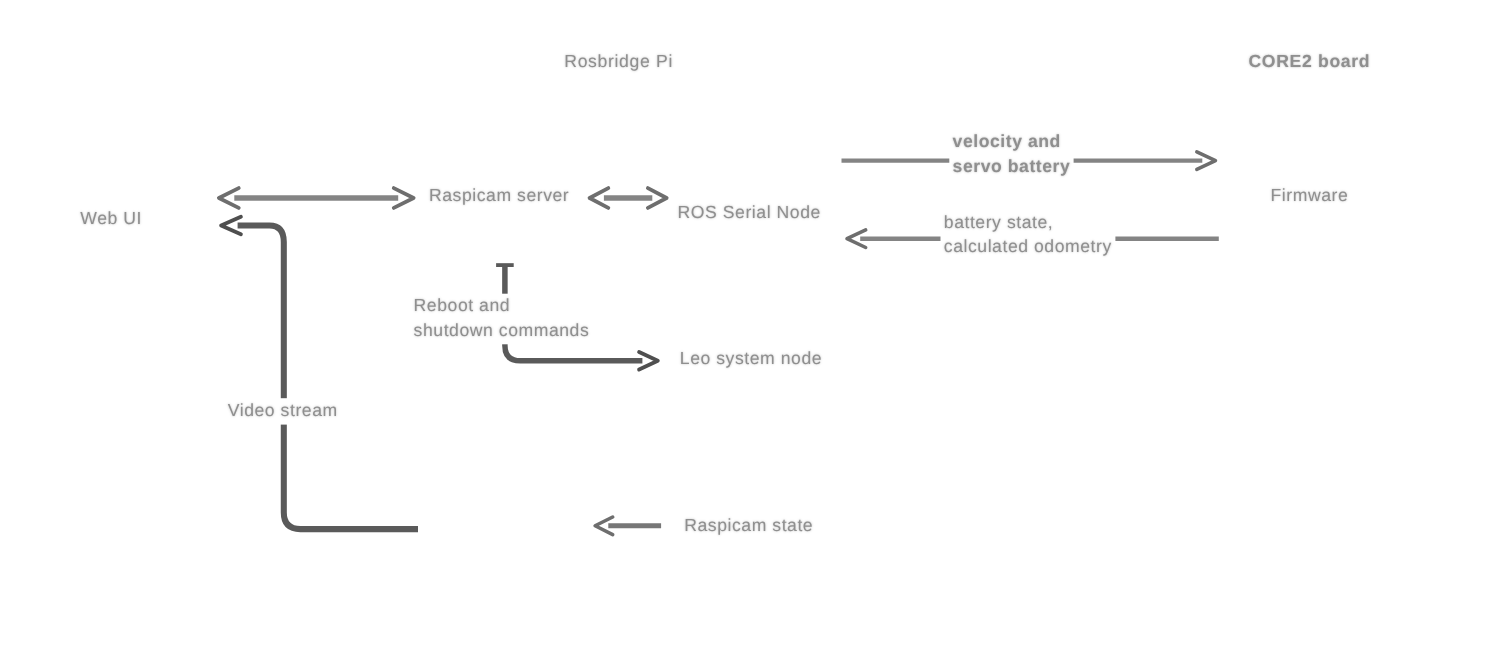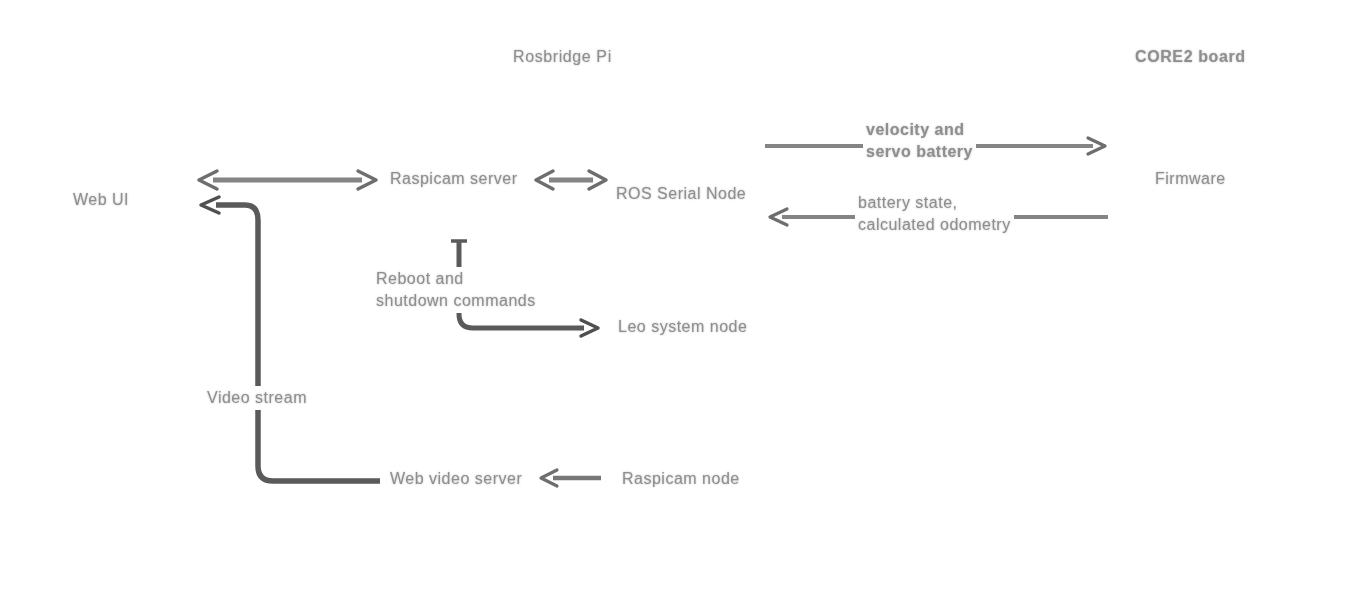--- a/index.html
+++ b/index.html
@@ -85,32 +85,31 @@
   </svg>
 
   <div class="lbl section-lbl" style="left:510px; top:45px;">Rosbridge Pi</div>
   <div class="lbl section-lbl" style="left:1132px; top:45px;font-weight:bold;">CORE2 board</div>
 
   <div class="lbl" style="left:70px; top:166px;margin-top:22px;">Web UI</div>
   <div class="lbl" style="left:387px; top:167px;">Raspicam server</div>
   <div class="lbl" style="left:613px; top:182px;">ROS Serial Node</div>
   <div class="lbl" style="left:1152px; top:167px;">Firmware</div>
   <div class="lbl" style="left:615px; top:315px;text-align:center;">Leo system node</div>
-  <div class="lbl" style="left:387px; top:467px;">Web video server</div>
-  <div class="lbl" style="left:619px; top:467px;">Raspicam node</div>
+  <div class="lbl" style="left:619px; top:467px;">Raspicam state</div>
 
   <div class="lbl" style="left:863px; top:118px;font-weight:bold;">
     <span>velocity and</span>
     <span>servo battery</span>
   </div>
   <div class="lbl" style="left:373px; top:267px;">
     <span>Reboot and</span>
     <span>shutdown commands</span>
   </div>
   <div class="lbl" style="left:855px; top:191px;">
     <span>battery state,</span>
     <span>calculated odometry</span>
   </div>
-  <div class="lbl" style="left:204px; top:362px;margin-top:24px;">
+  <div class="lbl" style="left:204px; top:362px;">
     <span>Video stream</span>
   </div>
 
 </div>
 
 </body></html>

